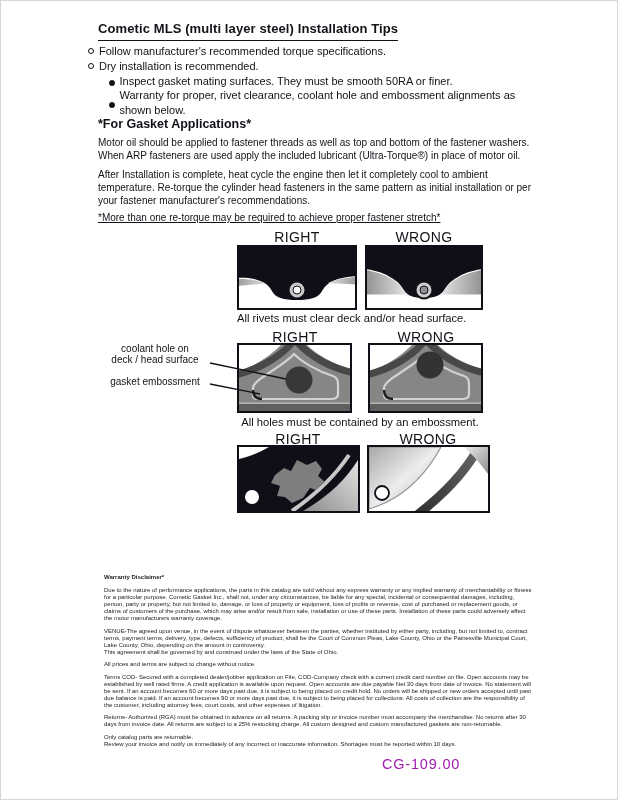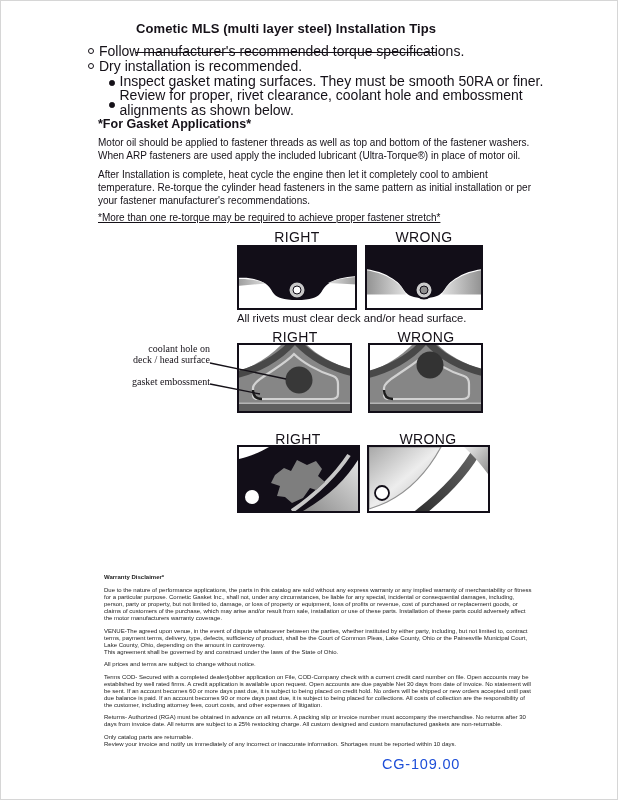--- a/index.html
+++ b/index.html
@@ -12,27 +12,26 @@
     box-shadow:0 0 0 1px #d6d6d6 inset;
     overflow:hidden;
   }
   .abs{position:absolute;}
   
   .title{
     left:98px;top:21px;
     font-size:13px;font-weight:bold;
     display:inline-block;
     border-bottom:1.6px solid #151118;
-    padding-bottom:16px;
+    padding-bottom:4px;
     letter-spacing:.1px;
     white-space:nowrap;
-    margin-left:38px;
   }
   
-  .bullets{left:88px;top:44px;width:460px;font-size:14px;line-height:14.8px;}
+  .bullets{left:88px;top:44px;width:460px;font-size:11px;line-height:14.8px;}
   .b-row{display:flex;align-items:flex-start;}
   .b-row.lvl2{padding-left:21px;align-items:center;}
   .b-marker{flex:0 0 auto;width:4px;height:4px;border:1px solid #151118;border-radius:50%;margin:4px 5px 0 0;background:#fff;}
   .lvl2 .b-marker{width:3.5px;height:3.5px;background:#151118;}
   
   .diesel-heading{left:98px;top:117px;font-size:12.5px;font-weight:bold;white-space:nowrap;}
   .para{left:98px;font-size:10px;line-height:13.2px;width:438px;}
   .p1{top:136px;}
   .p2{top:168px;}
   .p3{top:211px;white-space:nowrap;text-decoration:underline;}
@@ -44,31 +43,31 @@
   .caption{font-size:11.2px;line-height:12.5px;white-space:nowrap;}
   .cap1{left:237px;top:312px;}
   .cap2{left:237px;top:416px;width:246px;text-align:center;}
   .cap3{left:237px;top:516px;white-space:normal;width:230px;}
   
   .panel{display:block;}
   .pn1l{left:237px;top:245px;} .pn1r{left:365px;top:245px;}
   .pn2l{left:237px;top:343px;} .pn2r{left:368px;top:343px;}
   .pn3l{left:237px;top:445px;} .pn3r{left:367px;top:445px;}
   
-  .callout{left:100px;width:110px;font-size:10px;line-height:11.2px;text-align:right;font-family:Liberation Serif, serif;}
+  .callout{left:100px;width:110px;font-size:10px;line-height:11.2px;text-align:center;}
   .co1{top:343px;}
   .co2{top:376px;}
   .callout-lines{left:205px;top:358px;}
   
   .legal{left:104px;top:574px;width:428px;font-size:6px;line-height:7px;color:#1c1c1c;}
   .legal .lh{font-weight:bold;margin-bottom:6px;}
   .legal .lp{margin-bottom:5.5px;}
   .legal .tight{margin-bottom:0;}
   
-  .pageno{left:382px;top:756px;font-size:14.5px;letter-spacing:.8px;color:#1d4ed8;white-space:nowrap;}
+  .pageno{left:382px;top:756px;font-size:14.5px;letter-spacing:.8px;color:#a21caf;white-space:nowrap;}
 </style>
 </head>
 <body>
 
 <div class="page">
 
   <div class="abs title">Cometic MLS (multi layer steel) Installation Tips</div>
 
   <div class="abs bullets">
     <div class="b-row">
@@ -78,21 +77,21 @@
     <div class="b-row">
         <span class="b-marker"></span>
         <span>Dry installation is recommended.</span>
       </div>
     <div class="b-row lvl2">
         <span class="b-marker"></span>
         <span>Inspect gasket mating surfaces.  They must be smooth 50RA or finer.</span>
       </div>
     <div class="b-row lvl2">
         <span class="b-marker"></span>
-        <span>Review for proper, rivet clearance, coolant hole and embossment alignments as shown below.</span>
+        <span>Warranty for proper, rivet clearance, coolant hole and embossment alignments as shown below.</span>
       </div>
   </div>
 
   <div class="abs diesel-heading">*For Gasket Applications*</div>
   <div class="abs para p1">Motor oil should be applied to fastener threads as well as top and bottom of the fastener washers. When ARP fasteners are used apply the included lubricant (Ultra-Torque®) in place of motor oil.</div>
   <div class="abs para p2">After Installation is complete, heat cycle the engine then let it completely cool to ambient temperature. Re-torque the cylinder head fasteners in the same pattern as initial installation or per your fastener manufacturer's recommendations.</div>
   <div class="abs para p3">*More than one re-torque may be required to achieve proper fastener stretch*</div>
 
   <div class="abs dlabel r1l">RIGHT</div>
   <div class="abs dlabel r1r">WRONG</div>
@@ -169,20 +168,21 @@
 
   <div class="abs callout co1">
     <div>coolant hole on</div>
     <div>deck / head surface</div>
   </div>
   <div class="abs callout co2">gasket embossment</div>
   <svg class="abs callout-lines" width="95" height="45" viewBox="0 0 95 45">
     <line x1="5" y1="5" x2="81" y2="21" stroke="#151118" stroke-width="1.3"></line>
     <line x1="5" y1="26" x2="55" y2="36" stroke="#151118" stroke-width="1.3"></line>
   </svg>
+  <div class="abs caption cap2">All holes must be contained by an embossment.</div>
 
   <div class="abs dlabel r3l">RIGHT</div>
   <div class="abs dlabel r3r">WRONG</div>
 
   <svg class="abs panel pn3l" width="123" height="68" viewBox="0 0 123 68">
     <defs>
       <linearGradient id="r3a" x1="0" y1="1" x2="1" y2="0">
           <stop offset="0" stop-color="#8c8c8c"></stop>
           <stop offset="1" stop-color="#e3e3e3"></stop>
         </linearGradient>

